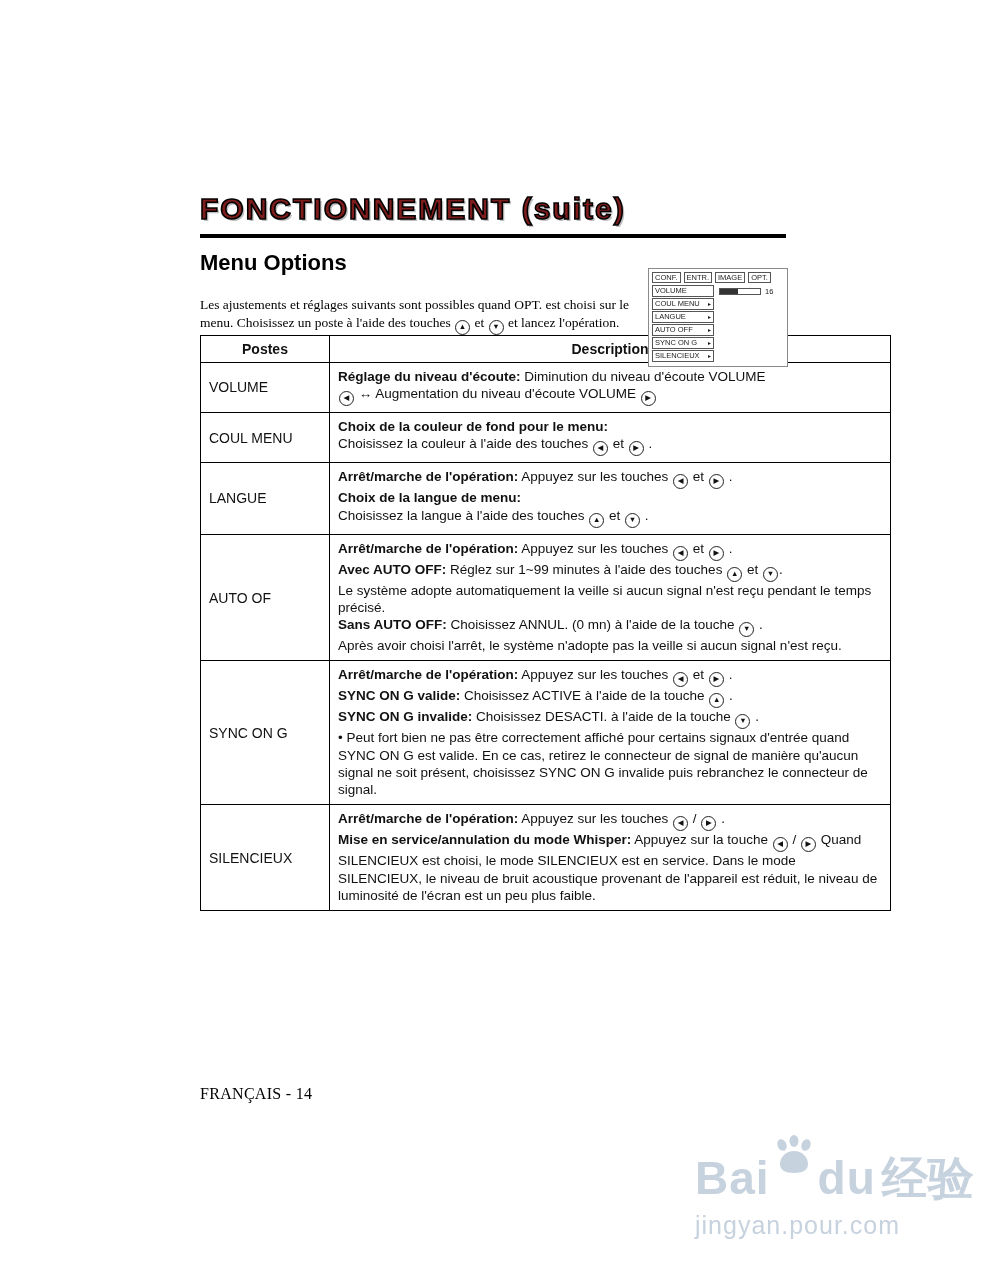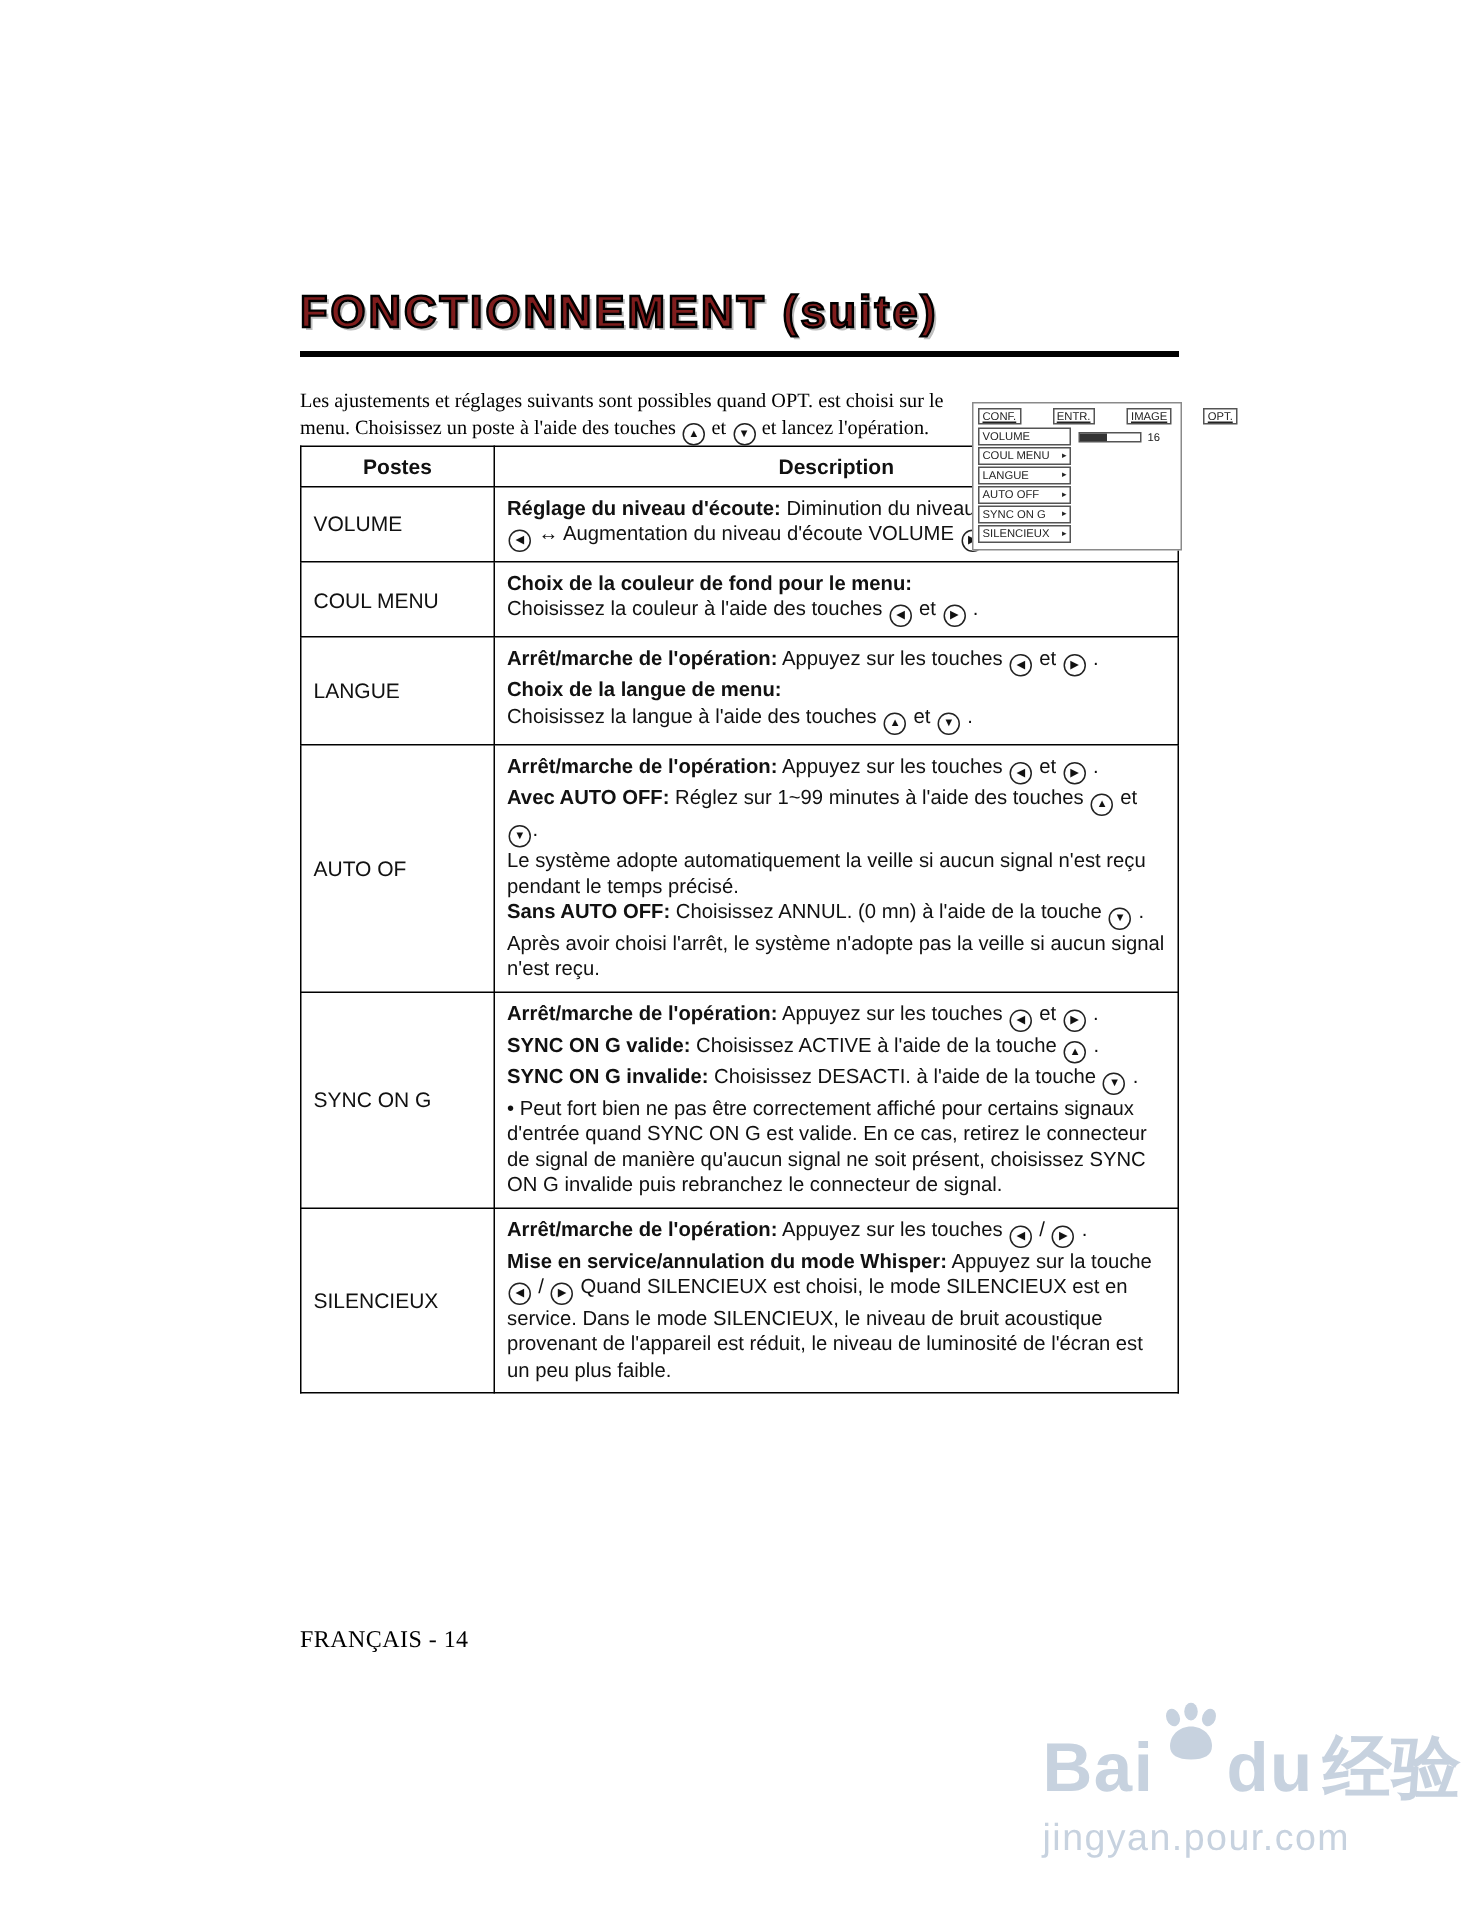--- a/index.html
+++ b/index.html
@@ -13,38 +13,38 @@
     font-family:"Liberation Sans",sans-serif;font-weight:900;font-size:30px;
     letter-spacing:2px;color:#7f1d1d;-webkit-text-stroke:1.6px #000;
     text-shadow:2px 2px 0 #bfbfbf;white-space:nowrap;
   }
   h2.section-title{margin:12px 0 2px 0;font-size:22px;font-weight:bold;color:#000;}
   p.intro{
     margin:20px 0 0 0;width:445px;font-family:Liberation Serif, serif;
     font-size:13.5px;line-height:1.32;color:#000;
   }
   .caption{margin:24px 0 8px 0;font-size:15px;font-weight:bold;}
-  table.menu-table{border-collapse:collapse;width:586px;font-size:13.5px;}
+  table.menu-table{border-collapse:collapse;width:691px;font-size:13.5px;}
   table.menu-table th,table.menu-table td{border:1px solid #000;}
   table.menu-table th{font-size:14px;font-weight:bold;text-align:center;padding:5px 4px;}
   td.poste{width:112px;padding:6px 8px;font-size:14px;vertical-align:middle;}
   td.desc{padding:5px 8px 6px 8px;line-height:1.28;vertical-align:middle;}
   td.desc .line{margin:0;}
   .b{font-weight:bold;}
   .key{
     display:inline-block;width:13px;height:13px;line-height:12px;
     border:1px solid #222;border-radius:50%;font-size:7.5px;text-align:center;
     vertical-align:-2px;margin:0 1px;color:#111;background:#fff;
   }
   
   .osd{
     position:absolute;left:648px;top:268px;width:138px;height:97px;
     border:1px solid #8a8a8a;background:#fff;font-size:8px;color:#222;
   }
-  .osd-tabs{display:flex;gap:21px;margin:3px 3px 2px 3px;text-decoration:underline;}
+  .osd-tabs{display:flex;gap:3px;margin:3px 3px 2px 3px;}
   .osd-tab{border:1px solid #555;padding:0 2px;line-height:9px;font-size:7.5px;white-space:nowrap;}
   .osd-items{display:flex;flex-direction:column;gap:1px;margin:0 3px;}
   .osd-row{display:flex;align-items:center;}
   .osd-item{
     border:1px solid #555;width:56px;display:flex;justify-content:space-between;
     align-items:center;padding:0 2px;line-height:10px;font-size:7.5px;white-space:nowrap;
   }
   .osd-arrow{font-size:6px;line-height:10px;}
   .osd-bar{position:relative;width:40px;height:5px;border:1px solid #555;margin-left:5px;}
   .osd-bar-fill{position:absolute;left:0;top:0;bottom:0;width:45%;background:#333;}
@@ -61,20 +61,21 @@
   .wm-cn{font-size:46px;margin-left:6px;}
   .wm-url{margin-top:10px;font-size:25px;letter-spacing:1px;font-weight:normal;}
 </style>
 </head>
 <body>
 
 <div>
 
   <div class="content">
     <h1 class="header-title">FONCTIONNEMENT (suite)</h1>
+    <h2 class="section-title">Menu Options</h2>
     <p class="intro"><span>Les ajustements et réglages suivants sont possibles quand OPT. est choisi sur le menu. Choisissez un poste à l'aide des touches </span><span class="key">▲</span><span> et </span><span class="key">▼</span><span> et lancez l'opération.</span></p>
 
 
     <table class="menu-table">
       <thead>
         <tr>
           <th class="col-poste">Postes</th>
           <th>Description</th>
         </tr>
       </thead>

